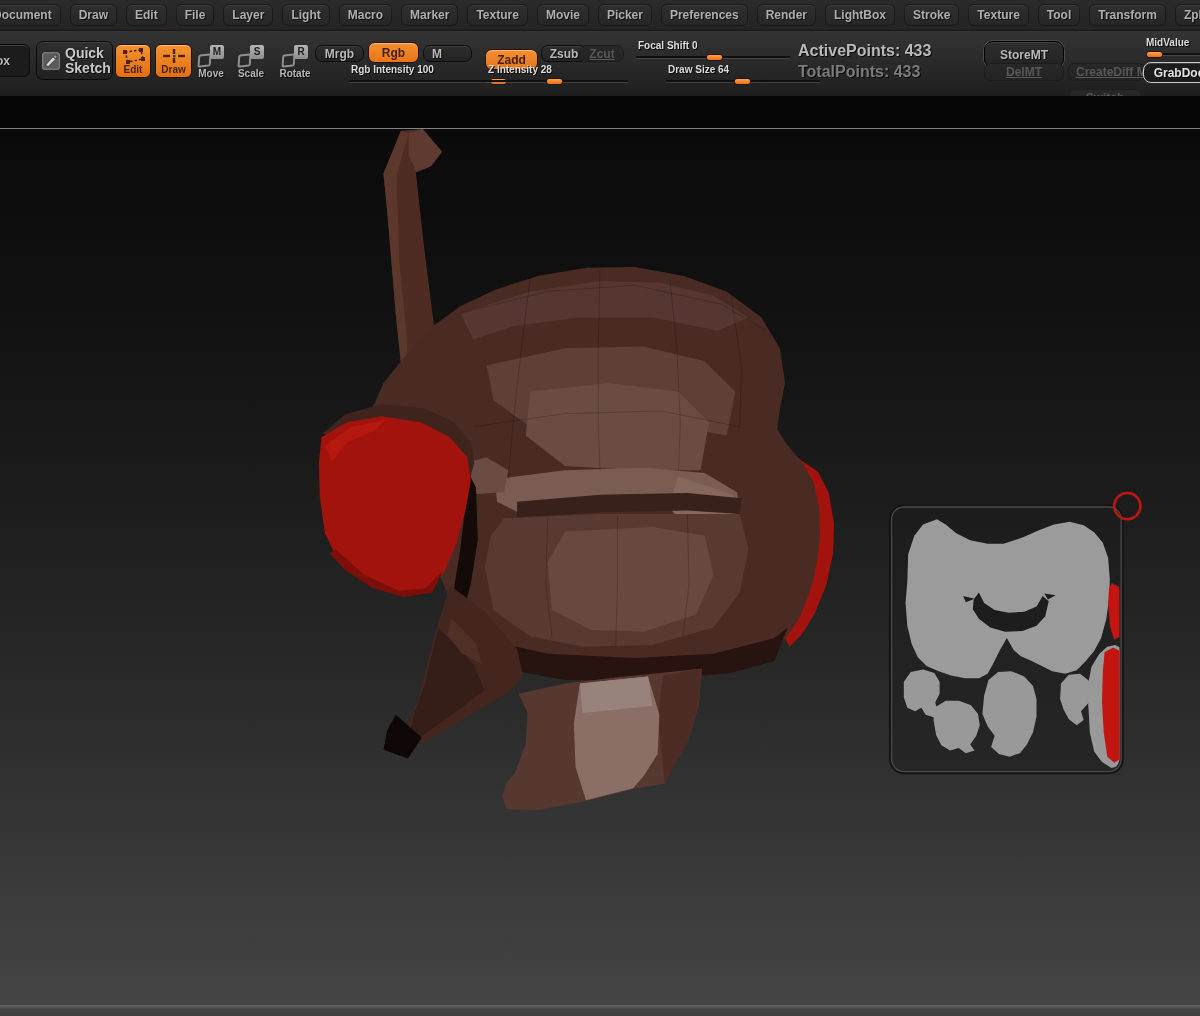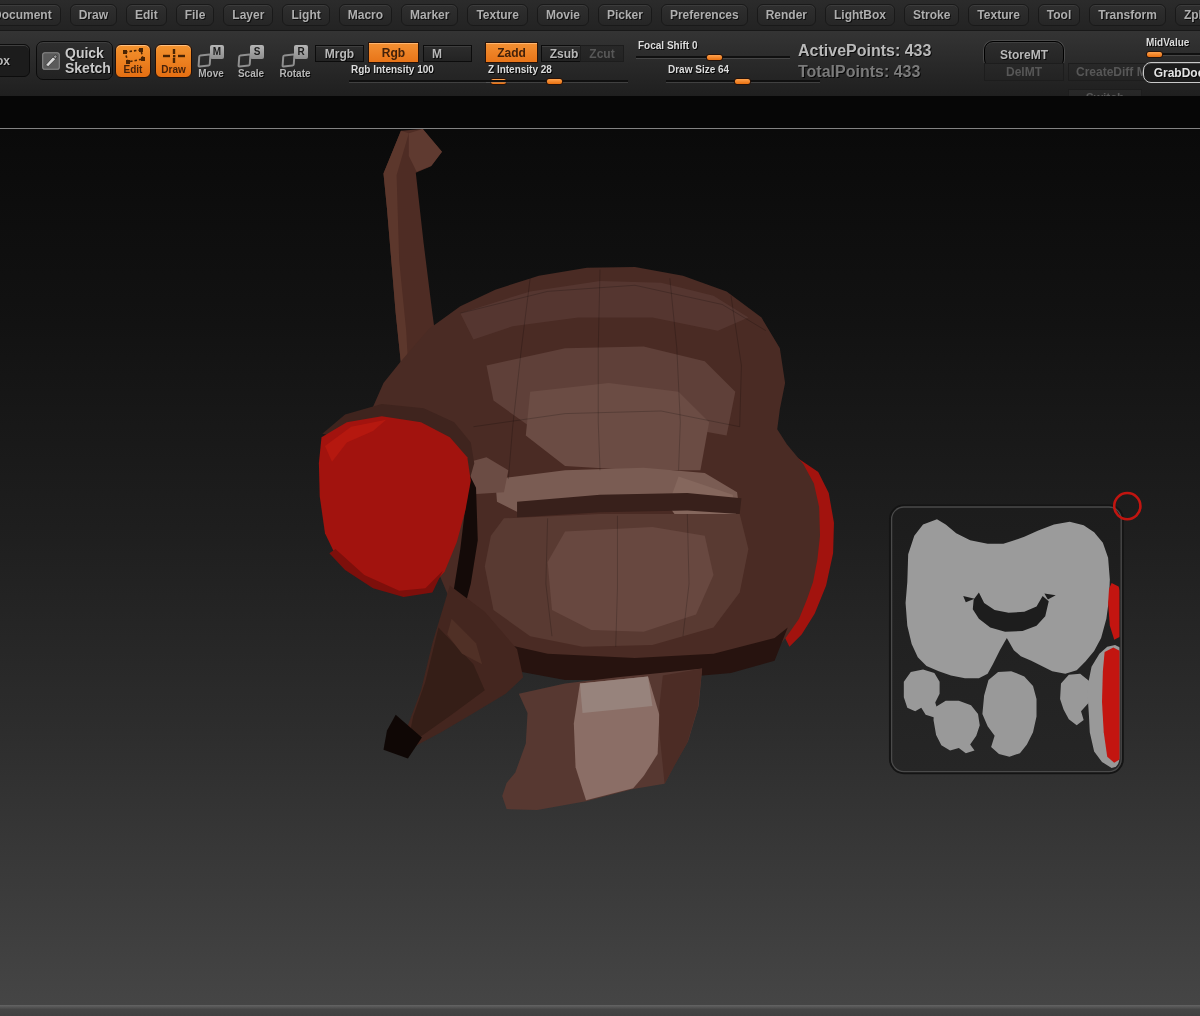--- a/index.html
+++ b/index.html
@@ -12,28 +12,28 @@
            gap:9px;overflow:hidden;border-bottom:1px solid #181818;}
   .menu-item{flex:0 0 auto;padding:3px 8px;border-radius:6px;font-size:12px;font-weight:700;
              color:#aeaeae;background:linear-gradient(#2f2f2f,#262626);
              border:1px solid #191919;box-shadow:inset 0 1px 0 #3c3c3c;
              text-shadow:1px 1px 0 rgba(0,0,0,.7);white-space:nowrap;cursor:default;}
   .menu-item:first-child{margin-left:-16px;}
   
   .toolbar{position:absolute;left:0;top:31px;width:100%;height:65px;
            background:linear-gradient(#343434,#252525 70%,#1f1f1f);border-bottom:1px solid #101010;}
   .toolbar *{box-sizing:border-box;}
-  .btn{position:absolute;border-radius:0;font-size:12px;font-weight:700;color:#b8b8b8;
+  .btn{position:absolute;border-radius:7px;font-size:12px;font-weight:700;color:#b8b8b8;
        background:linear-gradient(#2d2d2d,#232323);border:1px solid #0c0c0c;
        box-shadow:inset 0 1px 0 #3f3f3f;display:flex;align-items:center;justify-content:center;
        text-shadow:1px 1px 0 rgba(0,0,0,.8);white-space:nowrap;overflow:hidden;}
   .btn.orange{background:linear-gradient(#f39033,#e87418);border:1px solid #27130a;
        box-shadow:inset 0 1px 0 #ffb670;color:#42210a;text-shadow:none;}
   .btn.disabled{color:#575757;background:linear-gradient(#282828,#232323);
-       border:1px solid #1d1d1d;box-shadow:none;text-shadow:none;}
+       border:1px solid #1d1d1d;box-shadow:none;text-shadow:none;text-decoration:underline;}
   .btn.light-border{border:1px solid #c9c9c9;background:#1c1c1c;color:#e3e3e3;border-radius:8px;}
   .tool-toggle{position:absolute;width:37px;height:34px;border-radius:6px;
        background:linear-gradient(#f3932f,#e56f12);border:1px solid #20100a;
        box-shadow:inset 0 1px 0 #ffbe7d;display:flex;flex-direction:column;align-items:center;
        justify-content:flex-end;padding-bottom:2px;}
   .tool-toggle .tt-label{font-size:10px;font-weight:700;color:#46220a;line-height:1;}
   .qs{position:absolute;left:36px;top:10px;width:77px;height:39px;border-radius:7px;
       background:linear-gradient(#2e2e2e,#222);border:1px solid #0b0b0b;box-shadow:inset 0 1px 0 #3f3f3f;
       display:flex;align-items:center;gap:5px;padding:0 5px;}
   .qs-label{font-size:14px;font-weight:700;color:#c9c9c9;line-height:1.05;width:42px;
@@ -143,21 +143,21 @@
       <div class="msr-ico">
           <span class="page"></span>
         <span class="chip">R</span>
         </div>
       <div class="msr-label">Rotate</div>
     </div>
 
     <div class="btn" style="left:315px;top:14px;width:49px;height:17px;">Mrgb</div>
     <div class="btn orange" style="left:368px;top:11px;width:51px;height:21px;">Rgb</div>
     <div class="btn" style="left:423px;top:14px;width:49px;height:17px;justify-content:flex-start;padding-left:8px;">M</div>
-    <div class="btn orange" style="left:485px;top:11px;width:53px;height:21px;">Zadd</div>
+    <div class="btn orange" style="left:485px;top:18px;width:53px;height:21px;">Zadd</div>
     <div class="btn" style="left:541px;top:14px;width:46px;height:17px;">Zsub</div>
     <div class="btn disabled" style="left:580px;top:14px;width:44px;height:17px;">Zcut</div>
 
     <div class="slider" style="left:317px;top:33px;width:156px;margin-left:32px;">
       <div class="slider-label"><span>Rgb Intensity</span>
         <span>100</span></div>
       <div class="slider-track"></div>
       <div class="slider-handle" style="left:141px;"></div>
     </div>
     <div class="slider" style="left:486px;top:33px;width:142px;">

